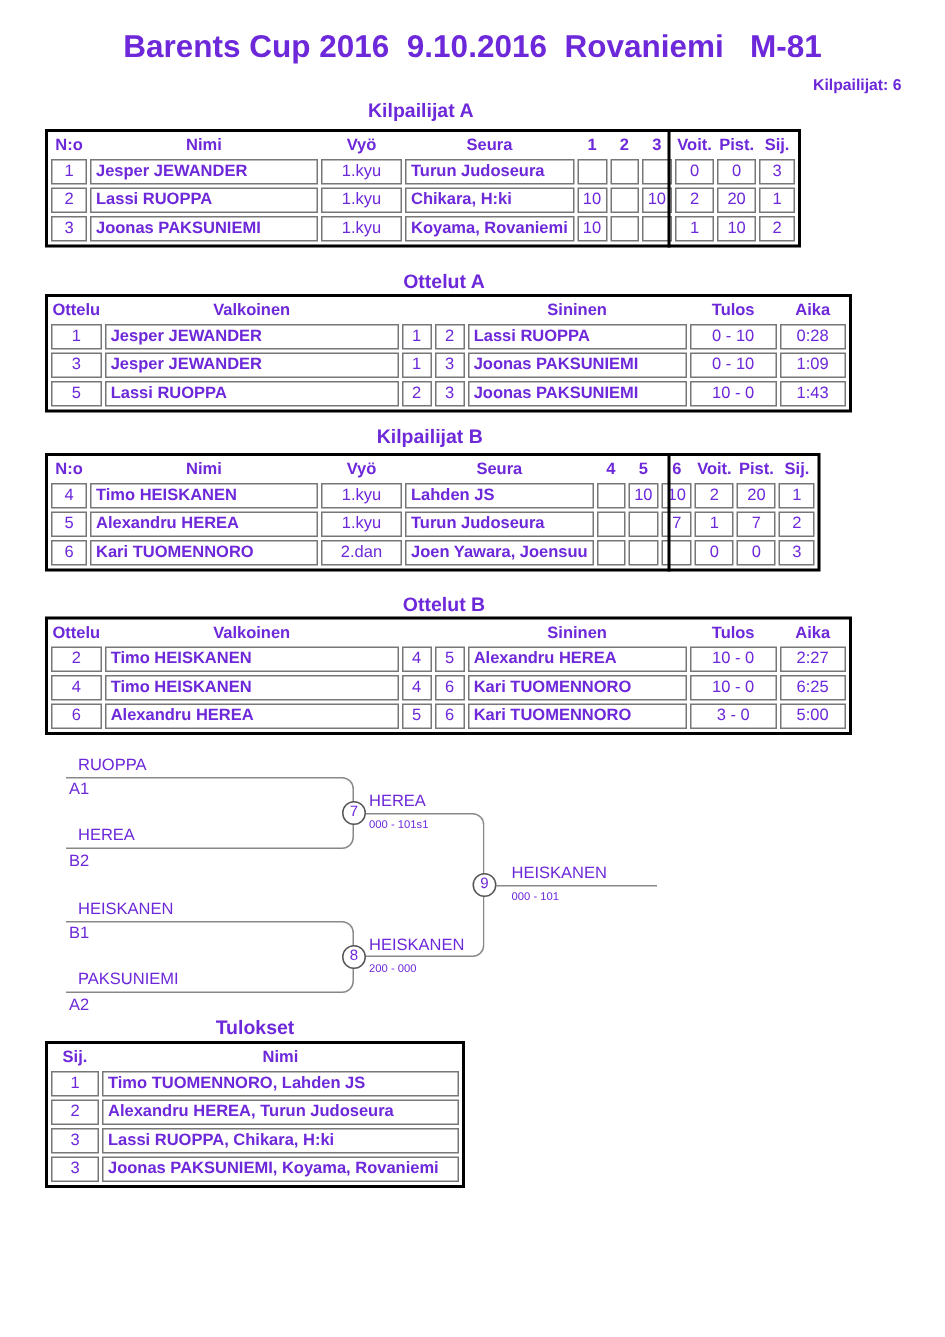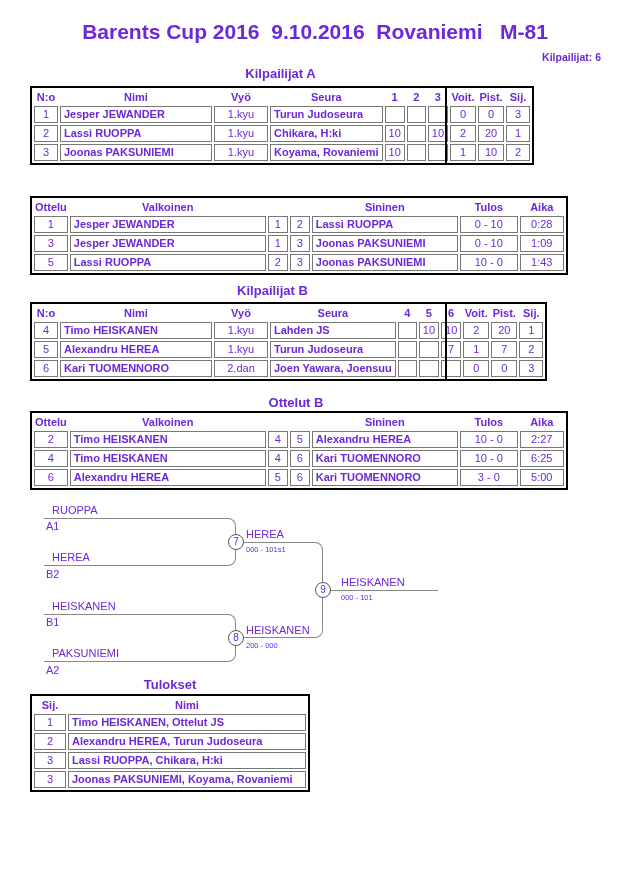--- a/index.html
+++ b/index.html
@@ -131,20 +131,21 @@
           <td class="ac"></td>
           <td class="ac">1</td>
           <td class="ac">10</td>
           <td class="ac">2</td>
         </tr>
       </tbody>
     </table>
     <div class="vsep" style="left:415px;"></div>
   </div>
 
+  <div class="sec-heading" style="top:180px;left:30px;width:532px;">Ottelut A</div>
   <div class="tbl-wrap" style="top:196px;left:30px;">
     <table class="sheet">
       <colgroup>
           <col style="width:28px">
           <col style="width:196px">
           <col style="width:20px">
           <col style="width:20px">
           <col style="width:146px">
           <col style="width:58px">
           <col style="width:44px">
@@ -185,21 +186,21 @@
           <td class="ac">2</td>
           <td class="ac">3</td>
           <td class="al">Joonas PAKSUNIEMI</td>
           <td class="ac">10 - 0</td>
           <td class="ac">1:43</td>
         </tr>
       </tbody>
     </table>
   </div>
 
-  <div class="sec-heading" style="top:283px;left:22px;width:501px;">Kilpailijat B</div>
+  <div class="sec-heading" style="top:283px;left:36px;width:501px;">Kilpailijat B</div>
   <div class="tbl-wrap" style="top:302px;left:30px;">
     <table class="sheet">
       <colgroup>
           <col style="width:24px">
           <col style="width:152px">
           <col style="width:54px">
           <col style="width:112px">
           <col style="width:19px">
           <col style="width:19px">
           <col style="width:19px">
@@ -354,21 +355,21 @@
         </colgroup>
       <thead>
         <tr>
           <th class="th-edge">Sij.</th>
           <th class="th-nimi-t">Nimi</th>
         </tr>
       </thead>
       <tbody>
         <tr>
           <td class="ac">1</td>
-          <td class="al">Timo HEISKANEN, Ottelut JS</td>
+          <td class="al">Timo TUOMENNORO, Lahden JS</td>
         </tr>
         <tr>
           <td class="ac">2</td>
           <td class="al">Alexandru HEREA, Turun Judoseura</td>
         </tr>
         <tr>
           <td class="ac">3</td>
           <td class="al">Lassi RUOPPA, Chikara, H:ki</td>
         </tr>
         <tr>

